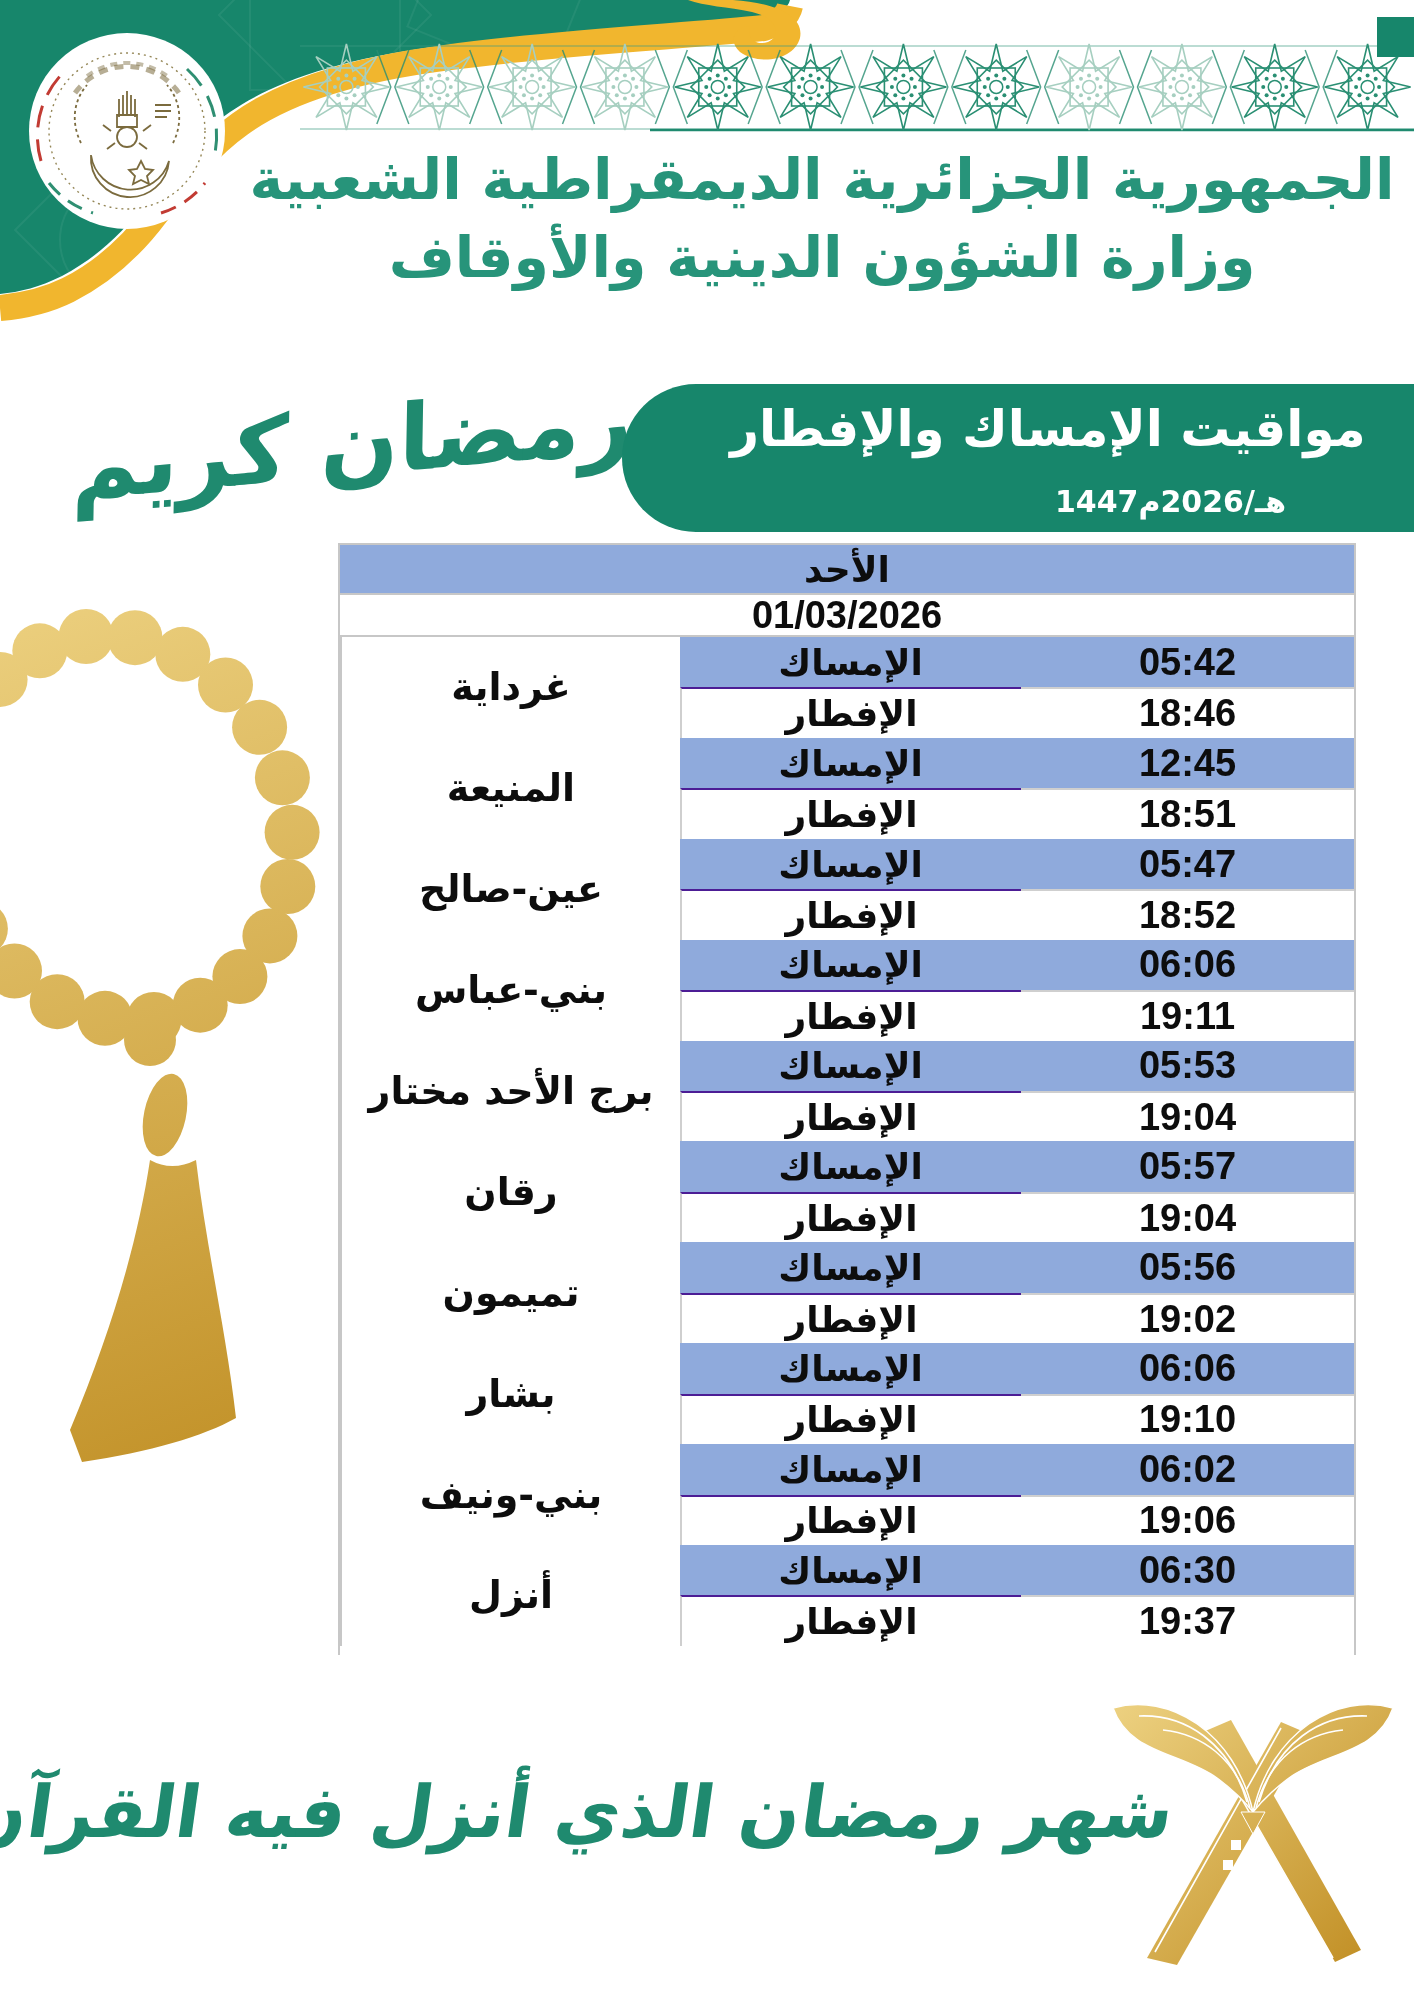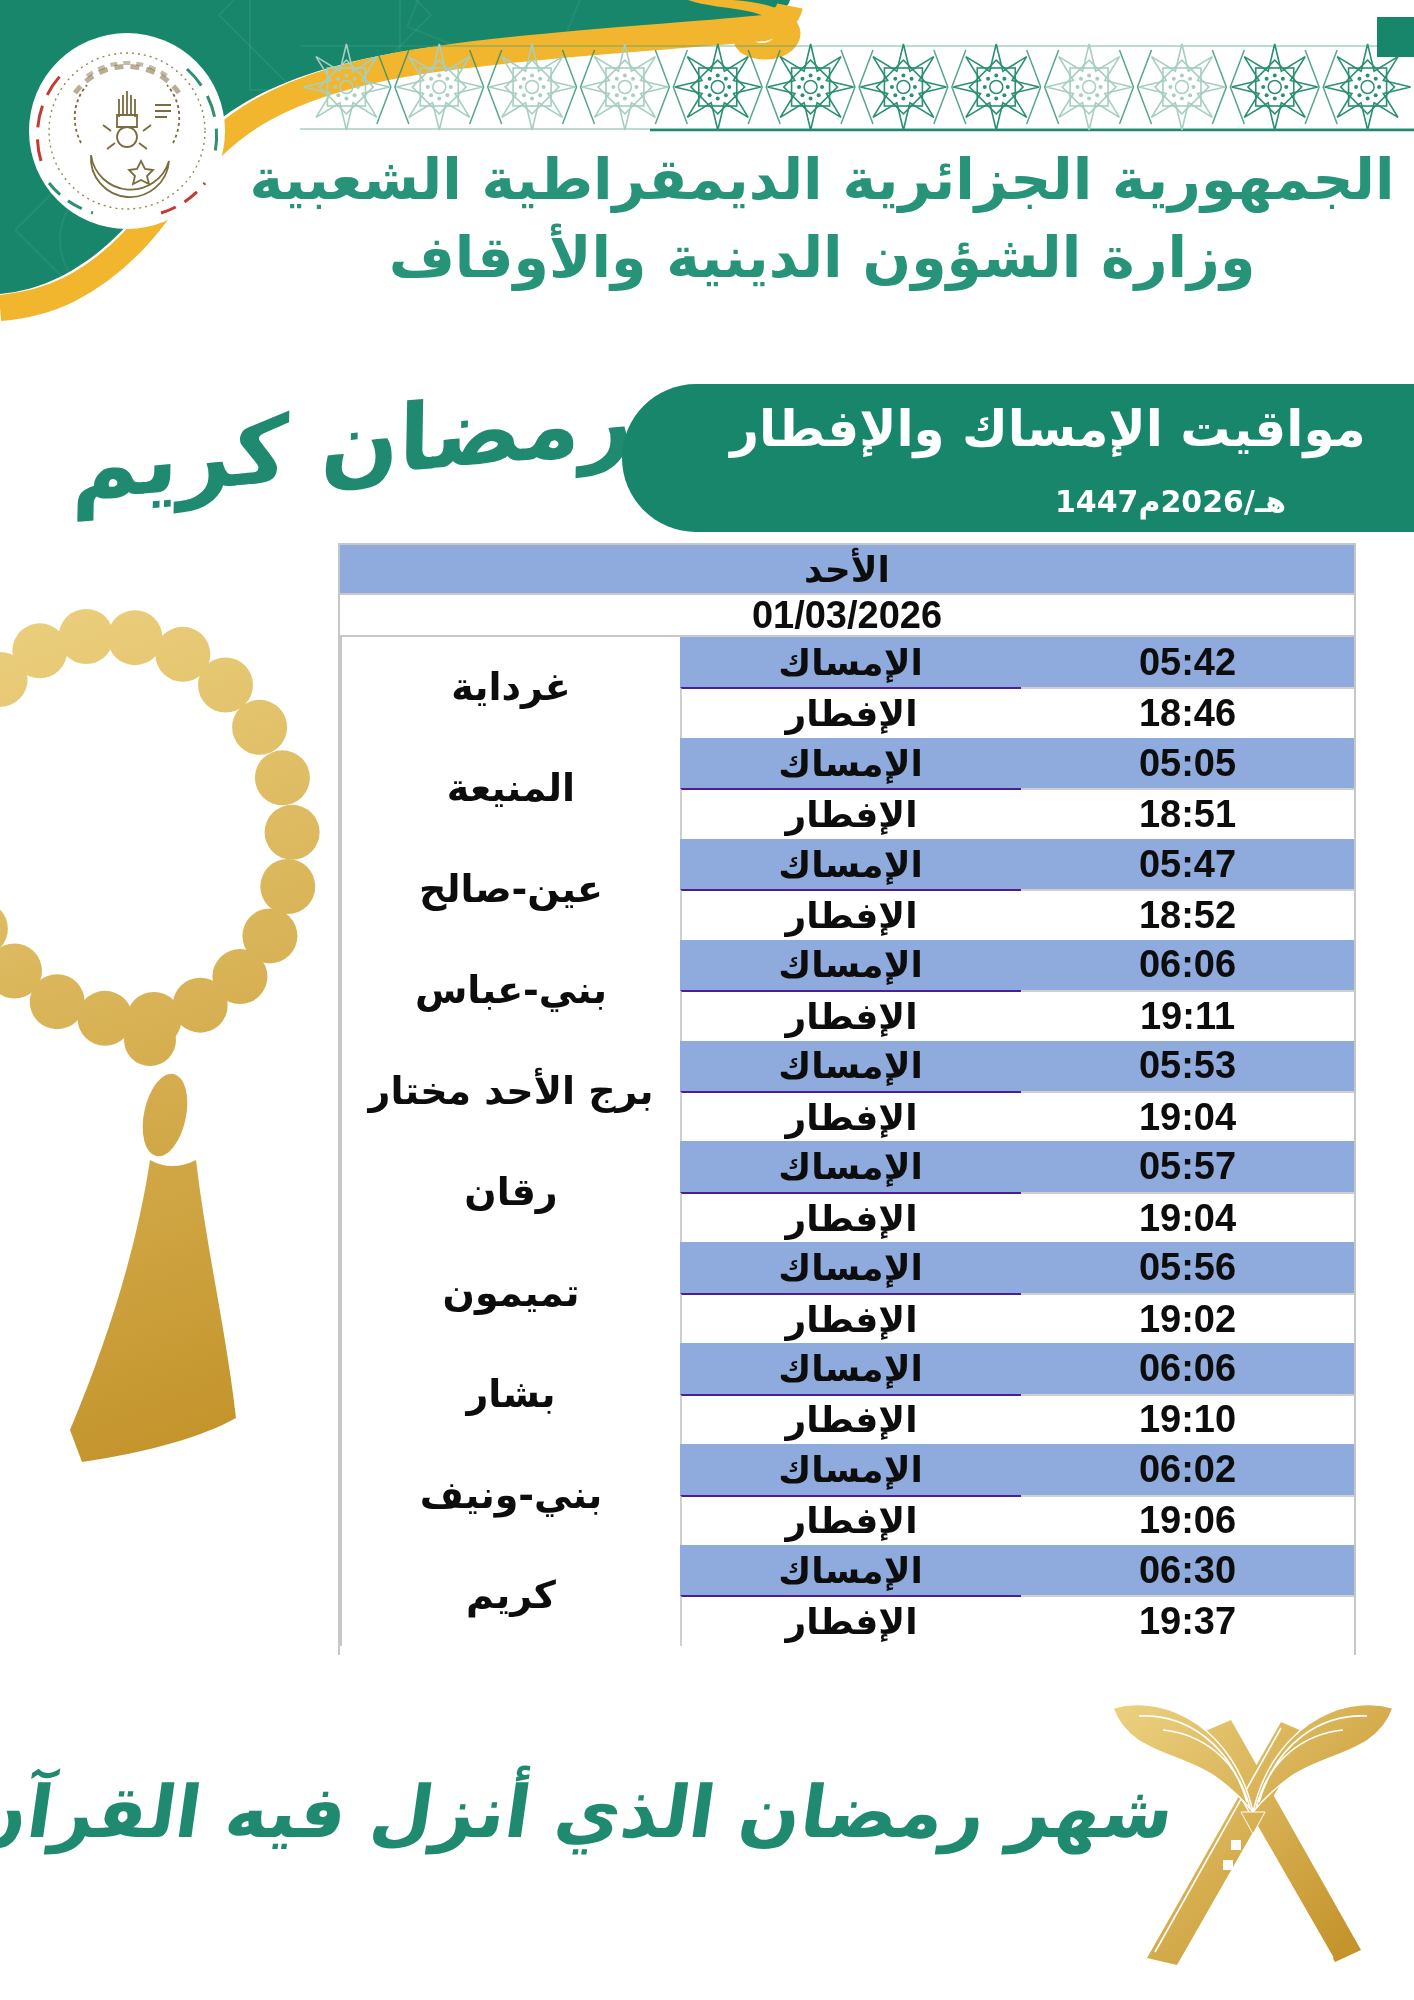--- a/index.html
+++ b/index.html
@@ -312,21 +312,21 @@
     <div id="table-body">
     <div class="city-block">
       <div class="cell c-time imsak-time" dir="ltr">05:42</div>
       <div class="cell c-label imsak-label">الإمساك</div>
       <div class="cell c-time iftar-time" dir="ltr">18:46</div>
       <div class="cell c-label iftar-label">الإفطار</div>
       <div class="cell city-name">غرداية</div>
     </div>
 
     <div class="city-block">
-      <div class="cell c-time imsak-time" dir="ltr">05:05</div>
+      <div class="cell c-time imsak-time" dir="ltr">12:45</div>
       <div class="cell c-label imsak-label">الإمساك</div>
       <div class="cell c-time iftar-time" dir="ltr">18:51</div>
       <div class="cell c-label iftar-label">الإفطار</div>
       <div class="cell city-name">المنيعة</div>
     </div>
 
     <div class="city-block">
       <div class="cell c-time imsak-time" dir="ltr">05:47</div>
       <div class="cell c-label imsak-label">الإمساك</div>
       <div class="cell c-time iftar-time" dir="ltr">18:52</div>
@@ -380,21 +380,21 @@
       <div class="cell c-time iftar-time" dir="ltr">19:06</div>
       <div class="cell c-label iftar-label">الإفطار</div>
       <div class="cell city-name">بني-ونيف</div>
     </div>
 
     <div class="city-block">
       <div class="cell c-time imsak-time" dir="ltr">06:30</div>
       <div class="cell c-label imsak-label">الإمساك</div>
       <div class="cell c-time iftar-time" dir="ltr">19:37</div>
       <div class="cell c-label iftar-label">الإفطار</div>
-      <div class="cell city-name">كريم</div>
+      <div class="cell city-name">أنزل</div>
     </div>
   </div>
   </div>
 
   <svg class="abs" style="left:0;top:600px" width="340" height="900" viewBox="0 0 340 900" id="beads-svg">
     <defs>
       <linearGradient id="goldg" gradientUnits="userSpaceOnUse" x1="0" y1="0" x2="340" y2="900">
         <stop offset="0" stop-color="#ecd07f"></stop>
           <stop offset="1" stop-color="#bf8d22"></stop>
       </linearGradient>

